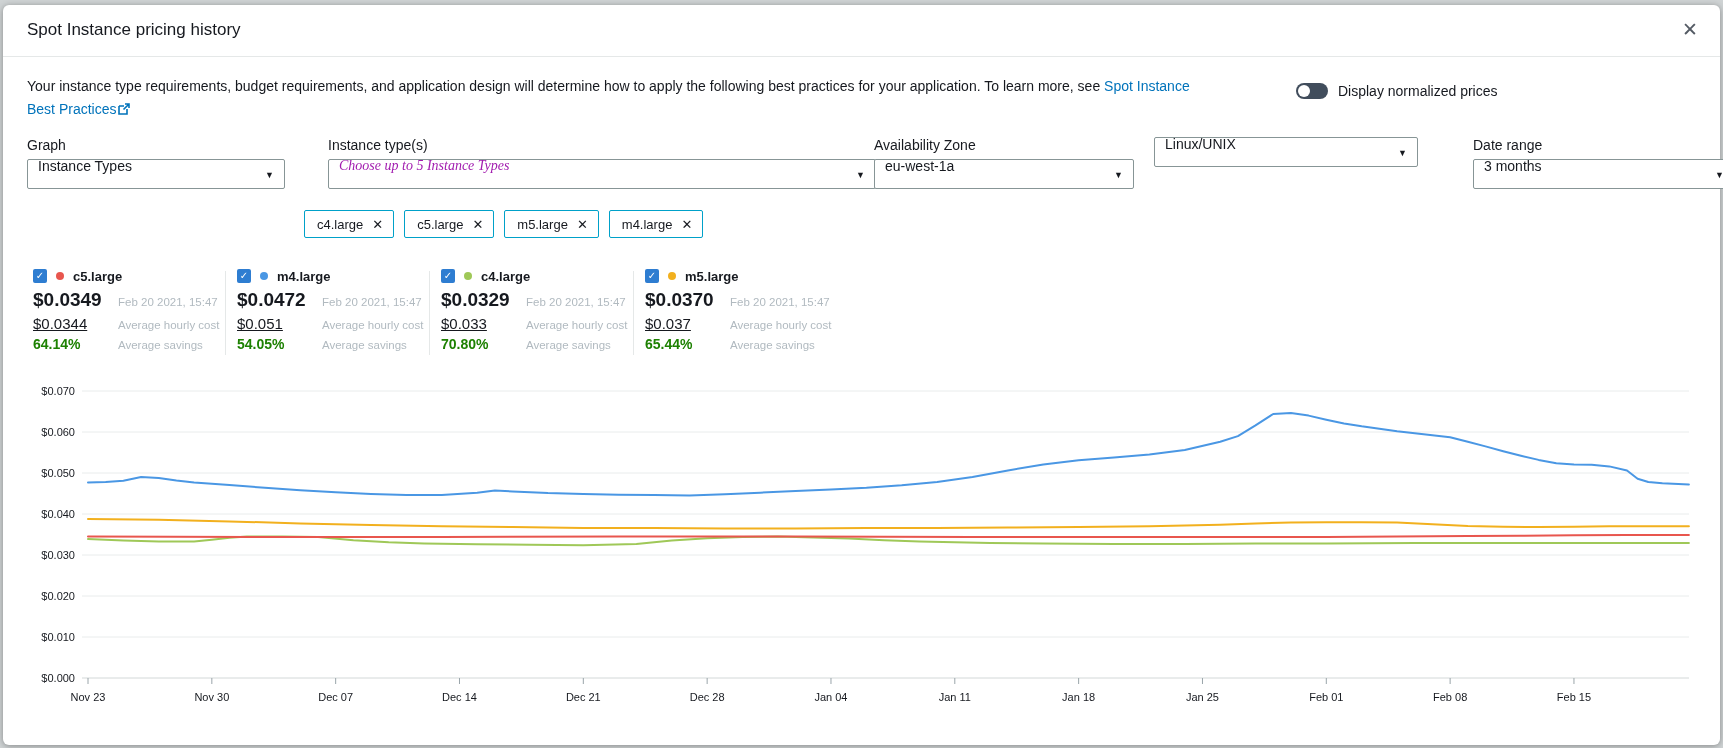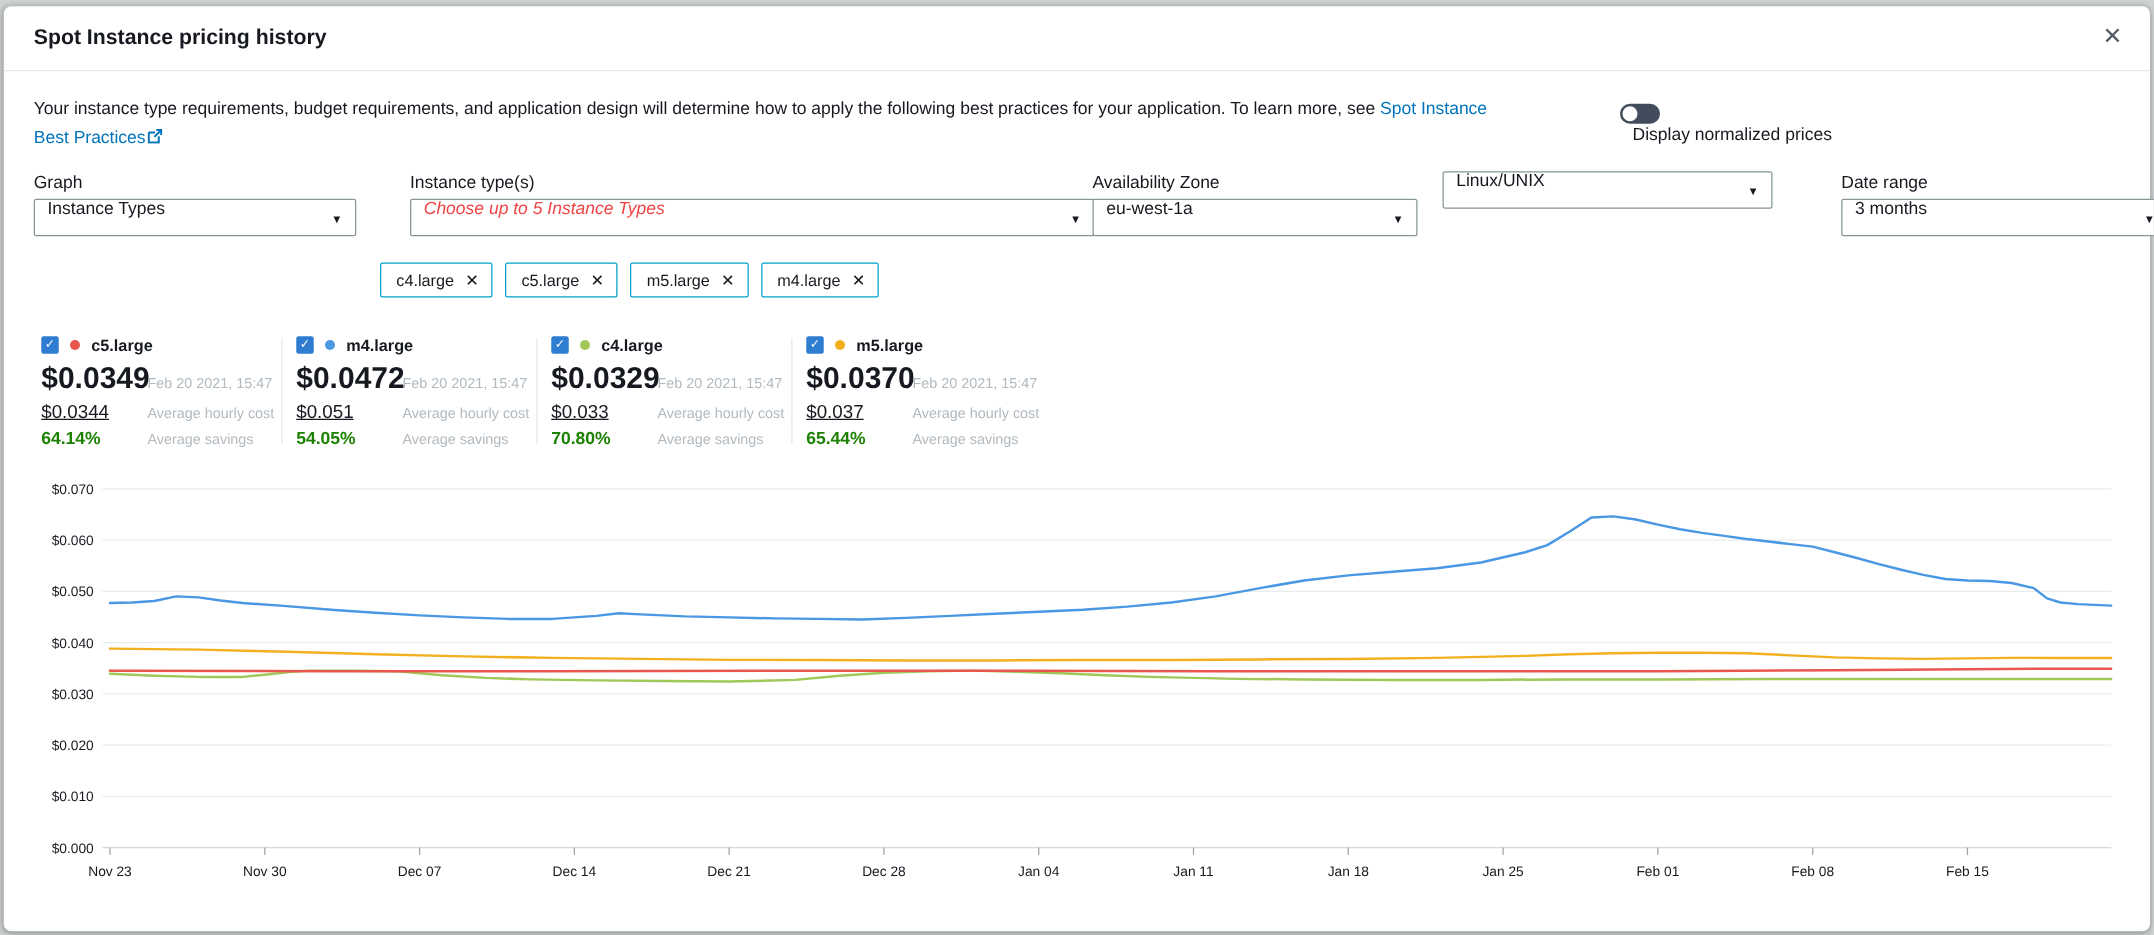--- a/index.html
+++ b/index.html
@@ -1,51 +1,51 @@
 <!DOCTYPE html>
 <html><head>
 <meta charset="utf-8">
 <style>
   * { margin:0; padding:0; box-sizing:border-box; }
   body { font-family:"Liberation Sans", sans-serif; background:#cfd3d4; }
   .screen { position:relative; width:1723px; height:748px; overflow:hidden; background:#cfd3d4; }
   .modal { position:absolute; left:3px; top:5px; width:1717px; height:740px; background:#ffffff;
            border-radius:6px; box-shadow:0 1px 6px rgba(0,0,0,.35); }
   .modal-header { position:relative; height:52px; border-bottom:1px solid #e5e8e8; }
-  .modal-title { position:absolute; left:24px; top:15px; font-size:17px; font-weight:700; color:#16191f; }
+  .modal-title { position:absolute; left:24px; top:15px; font-size:17px; font-weight:400; color:#16191f; }
   .close-btn { position:absolute; right:22px; top:14px; font-size:19px; color:#545b64; cursor:pointer; line-height:22px; }
   .description { position:absolute; left:24px; top:70px; width:1165px; font-size:14px; line-height:23px; color:#16191f; }
   .link { color:#0073bb; cursor:pointer; }
   .ext-icon { display:inline-block; vertical-align:-1px; margin-left:2px; }
-  .toggle-wrap { position:absolute; left:1293px; top:78px; display:flex; align-items:flex-start;flex-direction:column; }
+  .toggle-wrap { position:absolute; left:1293px; top:78px; display:flex; align-items:flex-start; }
   .toggle { position:relative; width:32px; height:16px; background:#414d5c; border-radius:8px; cursor:pointer; }
   .toggle-knob { position:absolute; left:2px; top:2px; width:12px; height:12px; background:#ffffff; border-radius:50%; }
   .toggle-label { margin-left:10px; font-size:14px; color:#16191f; }
 
   .filter { position:absolute; top:132px; }
   .filter-label { font-size:14px; color:#16191f; height:22px; }
   .select { position:relative; height:30px; border:1px solid #879596; border-radius:2px; background:#fff;
             display:flex; align-items:center; padding:0 28px 16px 10px; font-size:14px; color:#16191f; cursor:pointer; }
   .select .caret { position:absolute; right:10px; top:10px; font-size:9px; color:#16191f; }
-  .placeholder { font-style:italic; color:#ef4444; }
+  .placeholder { font-style:italic; color:#a21caf;font-family:Liberation Serif, serif; }
 
   .tags-row { position:absolute; left:301px; top:205px; display:flex; gap:10px; }
   .tag { display:flex; align-items:center; height:28px; padding:0 10px 0 12px; border:1px solid #00a1c9;
          border-radius:2px; background:#fff; font-size:13px; color:#16191f; }
   .tag-x { margin-left:9px; font-size:13px; color:#16191f; cursor:pointer; }
 
   .card { position:absolute; top:262px; width:190px; }
   .card-divider { position:absolute; top:266px; width:1px; height:84px; background:#e5e8e8; }
   .card-head { display:flex; align-items:center; height:18px; }
   .checkbox { width:14px; height:14px; background:#2e7dd1; border-radius:2px; color:#fff; font-size:10px;
               line-height:14px; text-align:center; cursor:pointer; }
   .dot { width:8px; height:8px; border-radius:50%; margin-left:9px; }
   .card-name { margin-left:9px; font-size:13px; font-weight:700; color:#16191f; }
   .card-row { display:flex; align-items:baseline; margin-top:4px; }
-  .big-price { width:85px; font-size:24px; font-weight:700; color:#16191f; }
+  .big-price { width:85px; font-size:19px; font-weight:700; color:#16191f; }
   .muted { font-size:11.5px; color:#b1bac0; }
   .mid-price { width:85px; font-size:15px; color:#16191f;text-decoration:underline; }
   .savings { width:85px; font-size:14px; font-weight:700; color:#1d8102; }
 
   #chart-layer { position:absolute; left:0; top:0; }
 </style>
 </head>
 <body>
 
 <div class="screen">

